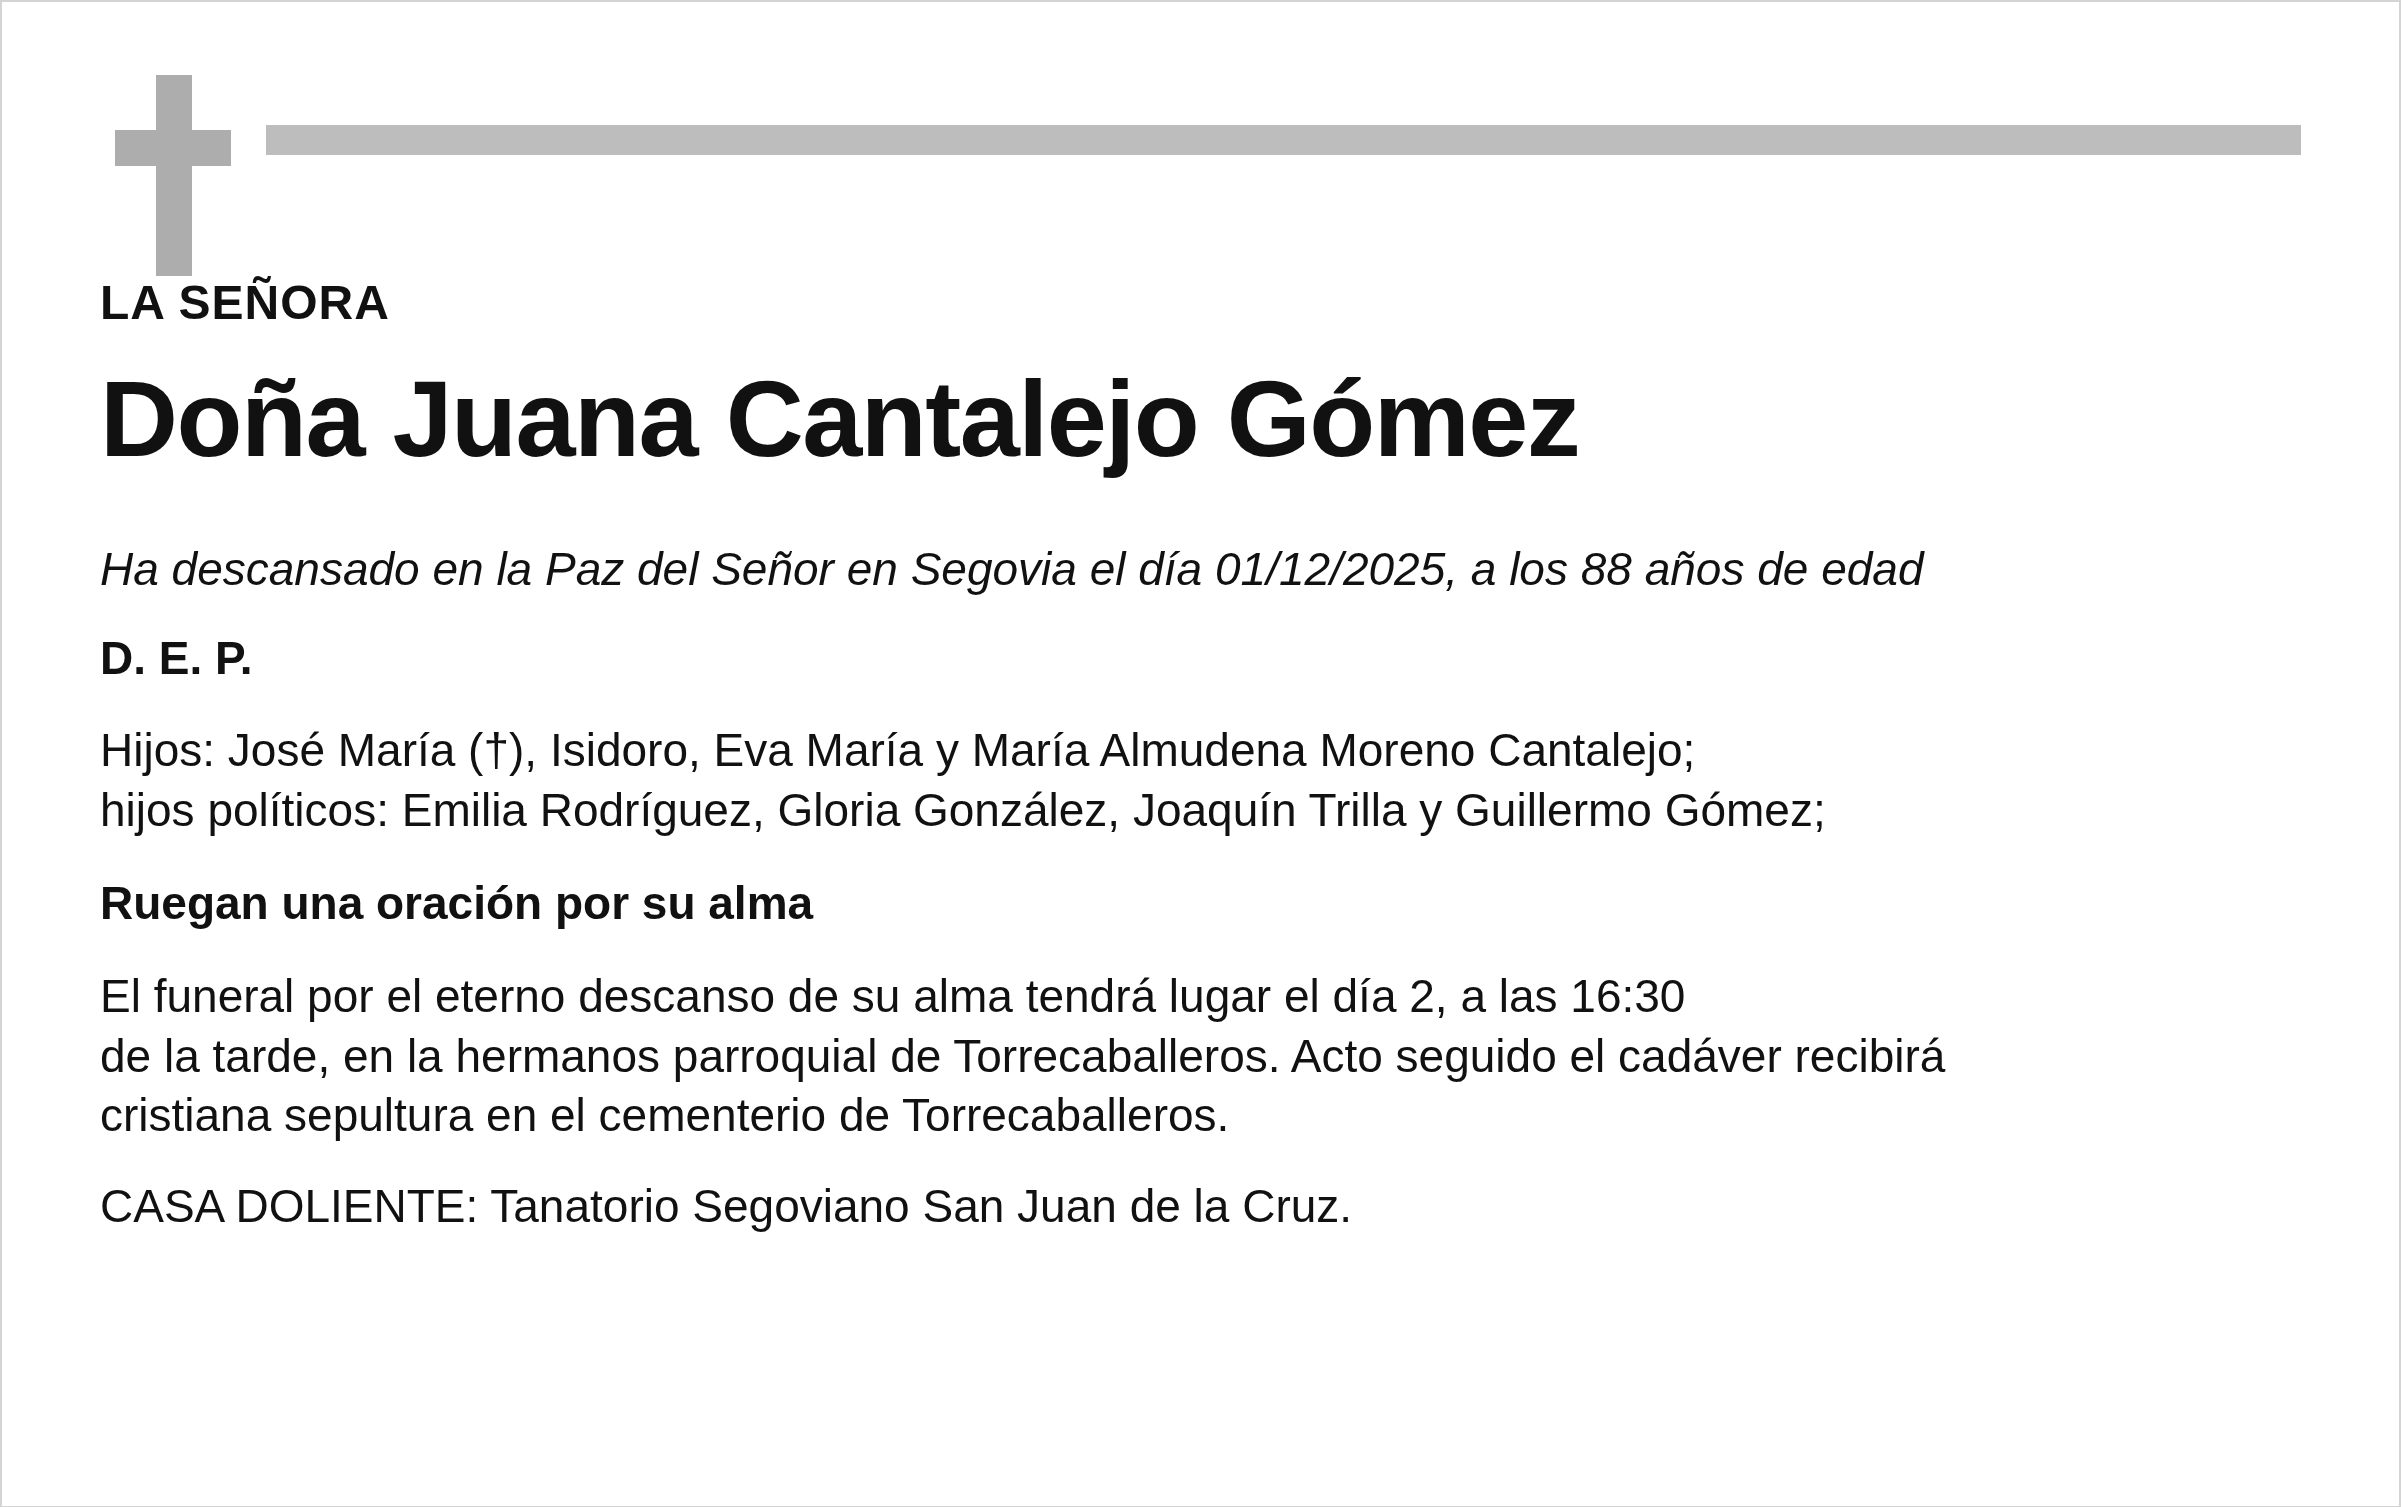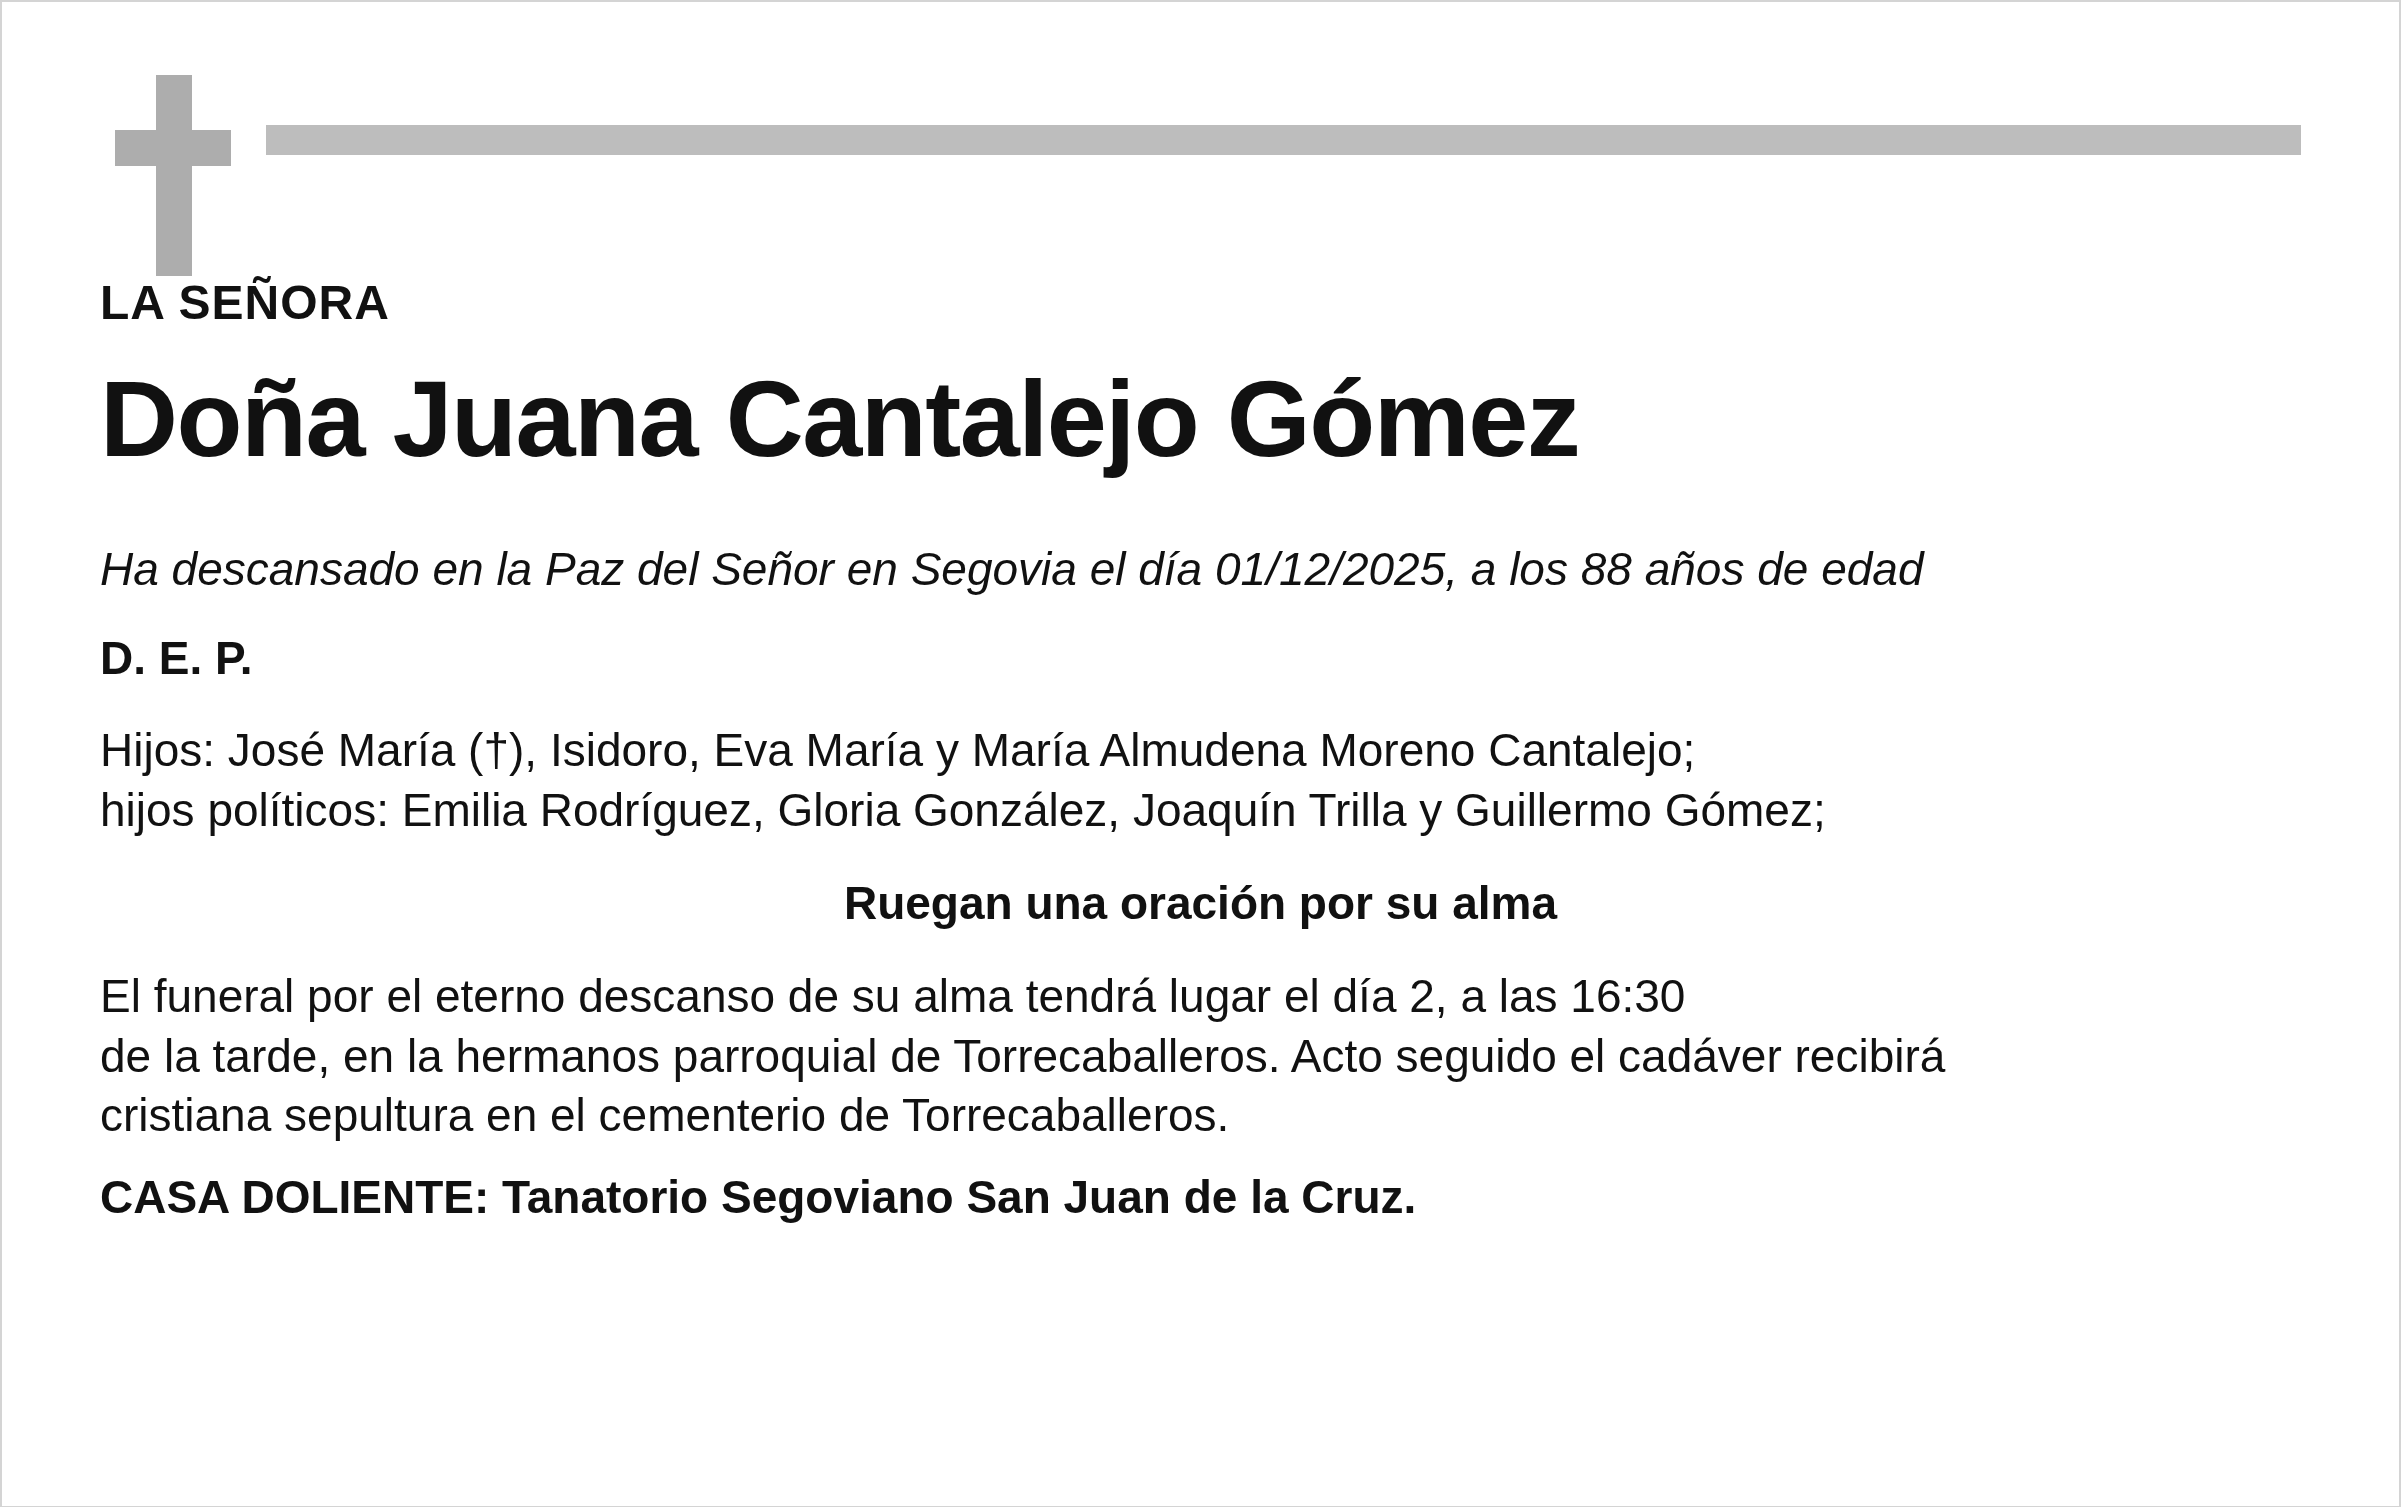--- a/index.html
+++ b/index.html
@@ -102,30 +102,28 @@
     margin-top: 29px;
   }
 
   .family-block {
     margin-top: 33px;
   }
 
   .prayer {
     font-weight: bold;
     margin-top: 33px;
-    text-align: center;
   }
 
   .funeral-block {
     margin-top: 33px;
   }
 
   .mourning-house {
-    margin-top: 22px;
-    font-weight: bold;
+    margin-top: 31px;
   }
 </style>
 </head>
 <body>
 
 <div class="obituary-card">
   <div class="inner">
 
     <div class="header-band">
       <div class="cross">

